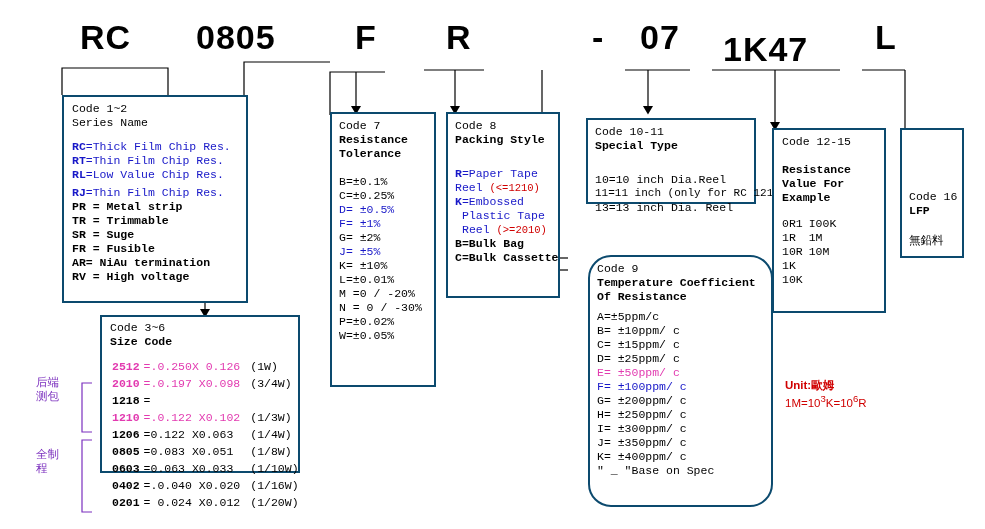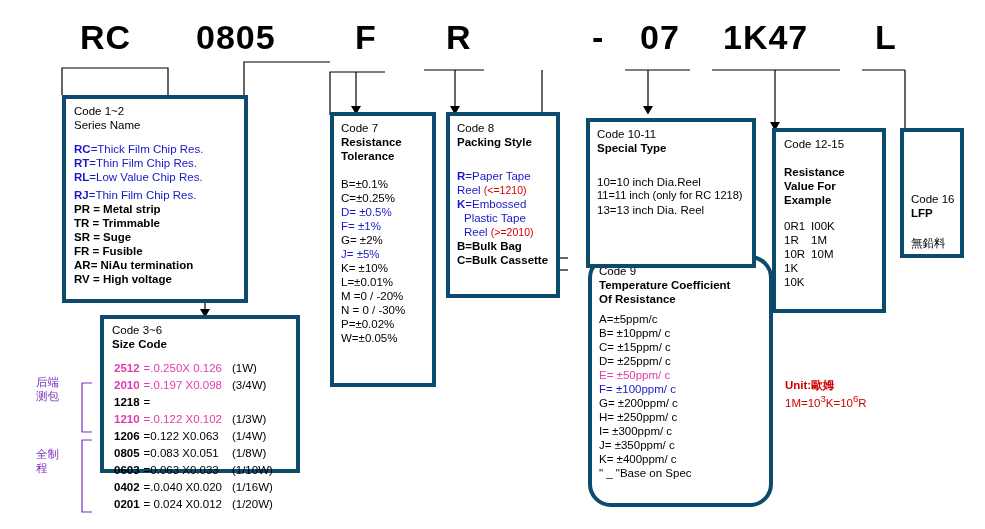--- a/index.html
+++ b/index.html
@@ -2,21 +2,21 @@
 <html><head>
 <meta charset="utf-8">
 <style>
   html,body{margin:0;padding:0;background:#fff;}
   body{width:985px;height:529px;position:relative;font-family:"Liberation Sans",sans-serif;color:#000;overflow:hidden;}
   .abs{position:absolute;}
   
   .partcode{position:absolute;top:18px;left:0;width:985px;height:46px;}
   .pc{position:absolute;font-weight:bold;font-size:34px;letter-spacing:1px;}
   
-  .box{position:absolute;border:4px solid #0c4a6e;background:#fff;box-sizing:border-box;}
+  .box{position:absolute;border:2px solid #0c4a6e;background:#fff;box-sizing:border-box;font-family:Liberation Mono, monospace;}
   .b{font-weight:bold;}
   .blue{color:#1818c8;}
   .pink{color:#e23ab0;}
   .red{color:#d00000;}
   .small{font-size:10.5px;}
   
   .row{font-size:11.5px;line-height:14px;white-space:nowrap;}
   .rowS{font-size:11px;line-height:13.6px;white-space:nowrap;}
   svg.lines{position:absolute;left:0;top:0;width:985px;height:529px;pointer-events:none;}
   .tbl{border-collapse:collapse;}
@@ -29,21 +29,21 @@
 </head>
 <body>
 
 <div class="partcode">
   <span class="pc" style="left:80px;top:0">RC</span>
   <span class="pc" style="left:196px;top:0">0805</span>
   <span class="pc" style="left:355px;top:0">F</span>
   <span class="pc" style="left:446px;top:0">R</span>
   <span class="pc" style="left:592px;top:0">-</span>
   <span class="pc" style="left:640px;top:0">07</span>
-  <span class="pc" style="left:723px;top:0">1K47</span>
+  <span class="pc" style="left:723px;top:12px">1K47</span>
   <span class="pc" style="left:875px;top:0">L</span>
 </div>
 
 <svg class="lines">
   <defs>
     <marker id="ar" markerWidth="9" markerHeight="9" refX="5" refY="4.2" orient="auto">
       <path d="M0,0 L7,4.2 L0,8.4 z" fill="#000"></path>
     </marker>
   </defs>
 
@@ -206,21 +206,21 @@
     <div class="row blue">F= ±100ppm/ c</div>
     <div class="row">G= ±200ppm/ c</div>
     <div class="row">H= ±250ppm/ c</div>
     <div class="row">I= ±300ppm/ c</div>
     <div class="row">J= ±350ppm/ c</div>
     <div class="row">K= ±400ppm/ c</div>
     <div class="row">" _ "Base on Spec</div>
   </div>
 </div>
 
-<div class="box" style="left:586px;top:118px;width:170px;height:150px;">
+<div class="box" style="left:586px;top:118px;width:170px;height:86px;">
   <div style="padding:5px 0 0 7px;">
     <div class="row">Code 10-11</div>
     <div class="row b" style="margin-bottom:20px;">Special Type</div>
     <div class="row"><span>10</span><span>=10 inch Dia.Reel</span></div>
     <div class="rowS"><span>11</span><span>=11 inch (only for RC 1218)</span></div>
     <div class="row"><span>13</span><span>=13 inch Dia. Reel</span></div>
   </div>
 </div>
 
 <div class="box" style="left:772px;top:128px;width:114px;height:185px;">

